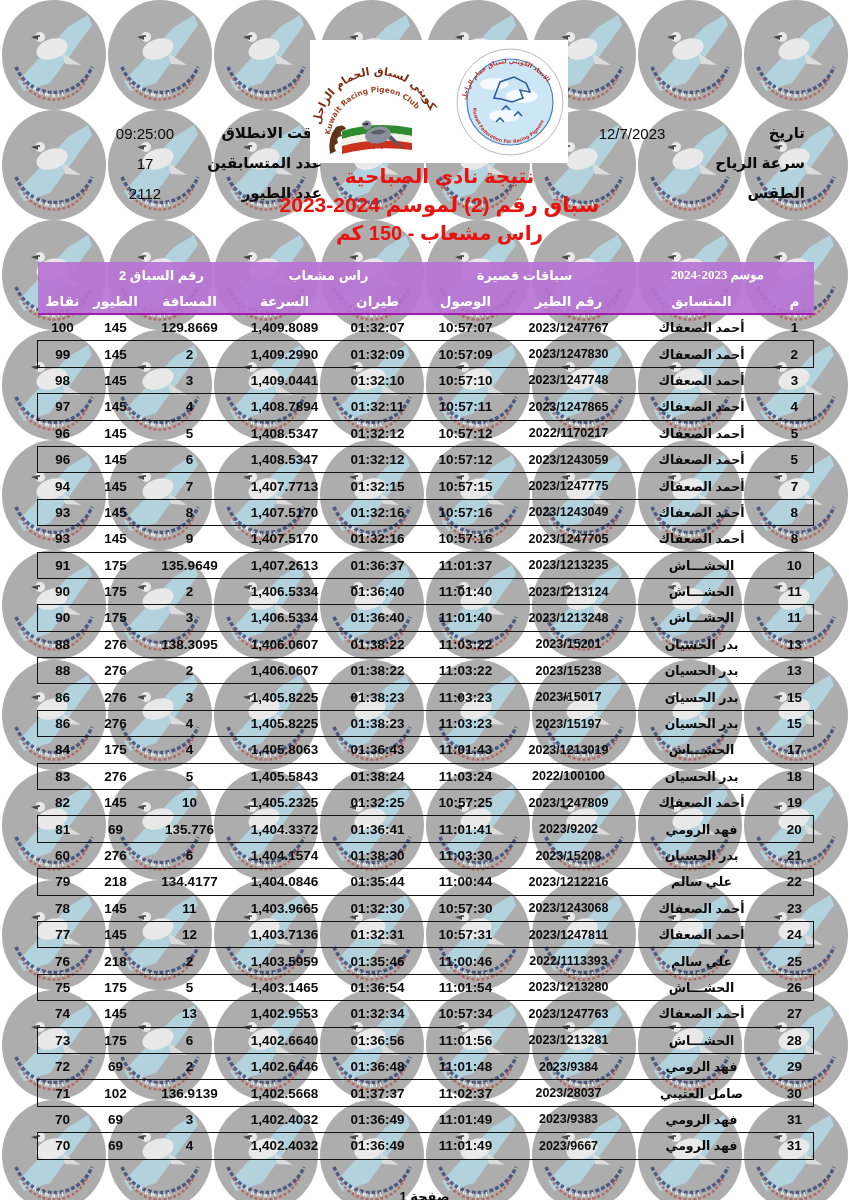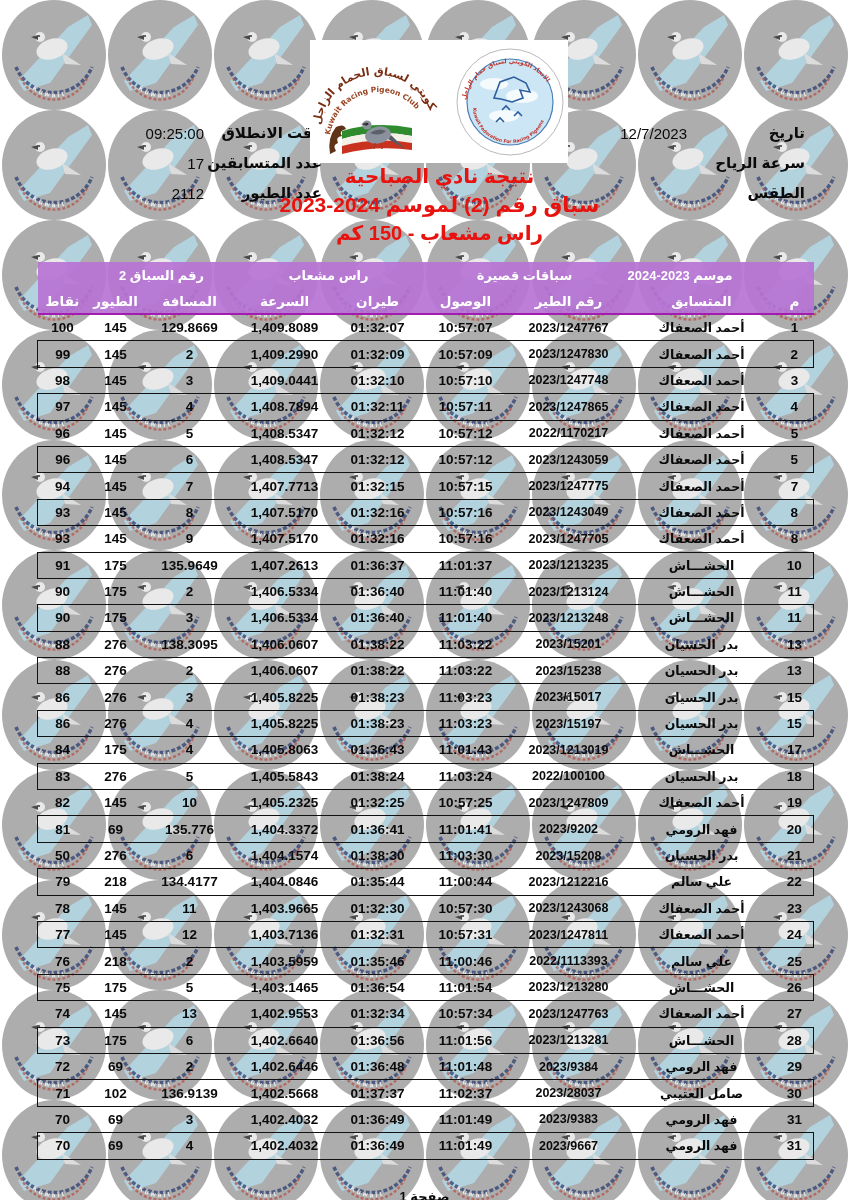--- a/index.html
+++ b/index.html
@@ -14,35 +14,35 @@
   
   #watermark{position:absolute;left:0;top:0;z-index:0;}
   
   .content{position:absolute;inset:0;z-index:1;}
   
   .info-left{position:absolute;top:118px;left:40px;width:282px;direction:rtl;}
   .info-right{position:absolute;top:118px;right:44px;width:300px;direction:rtl;}
   .info-row{display:flex;align-items:center;height:30px;direction:rtl;}
   .info-label{font-weight:bold;font-size:15px;width:104px;text-align:right;white-space:nowrap;}
   .info-right .info-label{width:86px;}
-  .info-value{width:118px;text-align:right;font-size:15px;margin-right:14px;direction:ltr;}
+  .info-value{width:118px;text-align:center;font-size:15px;margin-right:14px;direction:ltr;}
   .info-right .info-value{margin-right:32px;width:110px;}
   
   .logo-box{position:absolute;left:310px;top:40px;width:258px;height:123px;background:#ffffff;display:flex;align-items:center;justify-content:space-between;padding:0 2px;box-sizing:border-box;}
   
   .title-block{position:absolute;top:163px;left:15px;width:849px;text-align:center;direction:rtl;color:#e8120e;font-weight:bold;}
   .title-line1{font-size:20px;line-height:27px;}
   .title-line2{font-size:21px;line-height:29px;}
   .title-line3{font-size:20px;line-height:28px;}
   
   .table-wrap{position:absolute;left:37px;top:262px;width:776px;}
   table{border-collapse:collapse;table-layout:fixed;width:776px;direction:rtl;}
   thead th{background:rgba(183,115,213,0.92);color:#ffffff;font-weight:bold;padding:0;text-align:center;}
   tr.gh-row th{height:26px;font-size:13px;}
-  th.gh-season{text-align:left;padding-right:6px;}
+  th.gh-season{text-align:center;padding-right:6px;font-family:Liberation Serif, serif;}
   tr.col-row th{height:25px;font-size:13.5px;border-bottom:2px solid #a21caf;}
   td{height:25.4px;text-align:center;vertical-align:middle;font-weight:bold;font-size:13.5px;padding:0;white-space:nowrap;}
   td.name{font-size:12.5px;}
   td.bird{font-size:12.5px;}
   tr.boxed td{border-top:1.6px solid #111;border-bottom:1.6px solid #111;}
   tr.boxed td:first-child{border-right:1.6px solid #111;}
   tr.boxed td:last-child{border-left:1.6px solid #111;}
   
   .page-footer{position:absolute;top:1189px;left:0;width:849px;text-align:center;font-size:13px;font-weight:bold;direction:rtl;}
 </style>
@@ -513,21 +513,21 @@
           </tr>
           <tr>
             <td>21</td>
             <td class="name">بدر الحسيان</td>
             <td class="bird">2023/15208</td>
             <td>11:03:30</td>
             <td>01:38:30</td>
             <td>1,404.1574</td>
             <td>6</td>
             <td>276</td>
-            <td>50</td>
+            <td>60</td>
           </tr>
           <tr class="boxed">
             <td>22</td>
             <td class="name">علي سالم</td>
             <td class="bird">2023/1212216</td>
             <td>11:00:44</td>
             <td>01:35:44</td>
             <td>1,404.0846</td>
             <td>134.4177</td>
             <td>218</td>

